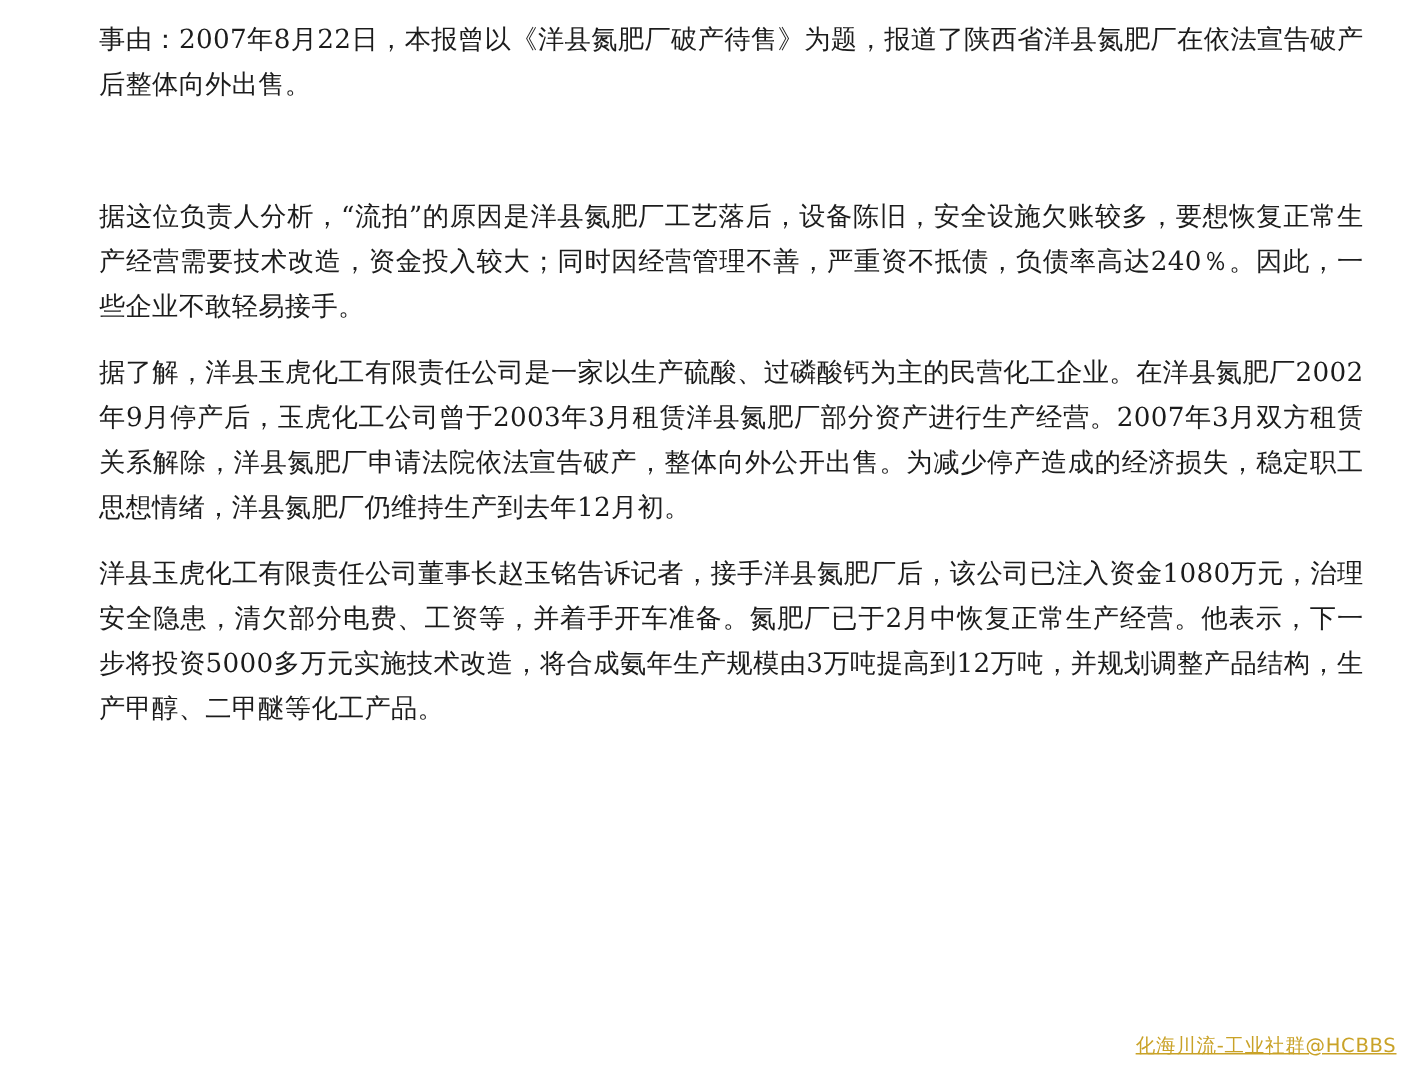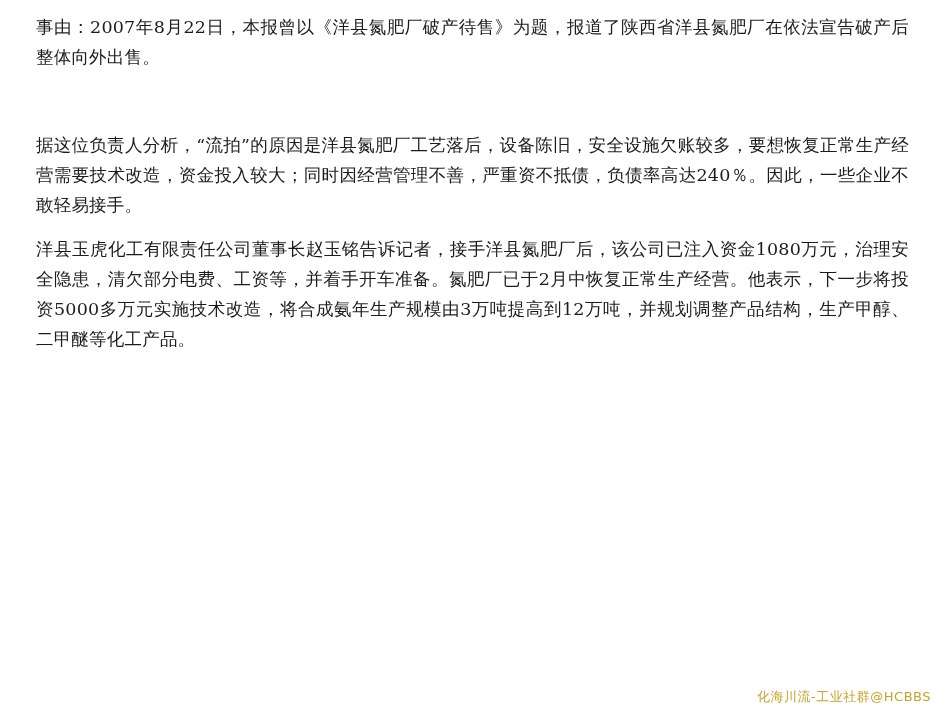--- a/index.html
+++ b/index.html
@@ -13,21 +13,21 @@
     font-family: "DejaVu Serif", "Liberation Serif", serif;
     color: #1a1a1a;
     overflow: hidden;
     position: relative;
   }
   .page {
     position: relative;
     width: 949px;
     height: 714px;
     box-sizing: border-box;
-    padding: 12px 40px 0 36px;
+    padding: 12px 40px 0 66px;
   }
   .para {
     font-size: 17.5px;
     line-height: 30px;
     text-align: justify;
     text-justify: inter-ideograph;
     margin: 0 0 12px 0;
     letter-spacing: 0.2px;
     color: #1c1c1c;
   }
@@ -54,17 +54,18 @@
 </head>
 <body>
 
 <div class="page">
 
   <p class="para lead">事由：2007年8月22日，本报曾以《洋县氮肥厂破产待售》为题，报道了陕西省洋县氮肥厂在依法宣告破产后整体向外出售。</p>
 
   <div class="gap-block"></div>
 
   <p class="para p-spaced">据这位负责人分析，“流拍”的原因是洋县氮肥厂工艺落后，设备陈旧，安全设施欠账较多，要想恢复正常生产经营需要技术改造，资金投入较大；同时因经营管理不善，严重资不抵债，负债率高达240％。因此，一些企业不敢轻易接手。</p>
+  <p class="para p-spaced">据了解，洋县玉虎化工有限责任公司是一家以生产硫酸、过磷酸钙为主的民营化工企业。在洋县氮肥厂2002年9月停产后，玉虎化工公司曾于2003年3月租赁洋县氮肥厂部分资产进行生产经营。2007年3月双方租赁关系解除，洋县氮肥厂申请法院依法宣告破产，整体向外公开出售。为减少停产造成的经济损失，稳定职工思想情绪，洋县氮肥厂仍维持生产到去年12月初。</p>
   <p class="para">洋县玉虎化工有限责任公司董事长赵玉铭告诉记者，接手洋县氮肥厂后，该公司已注入资金1080万元，治理安全隐患，清欠部分电费、工资等，并着手开车准备。氮肥厂已于2月中恢复正常生产经营。他表示，下一步将投资5000多万元实施技术改造，将合成氨年生产规模由3万吨提高到12万吨，并规划调整产品结构，生产甲醇、二甲醚等化工产品。</p>
 
-  <div class="watermark" style="color: rgb(201, 162, 39);">化海川流-工业社群@HCBBS</div>
+  <div class="watermark" style="color: rgb(201, 162, 39); text-decoration: underline;">化海川流-工业社群@HCBBS</div>
 
 </div>
 
 </body></html>

